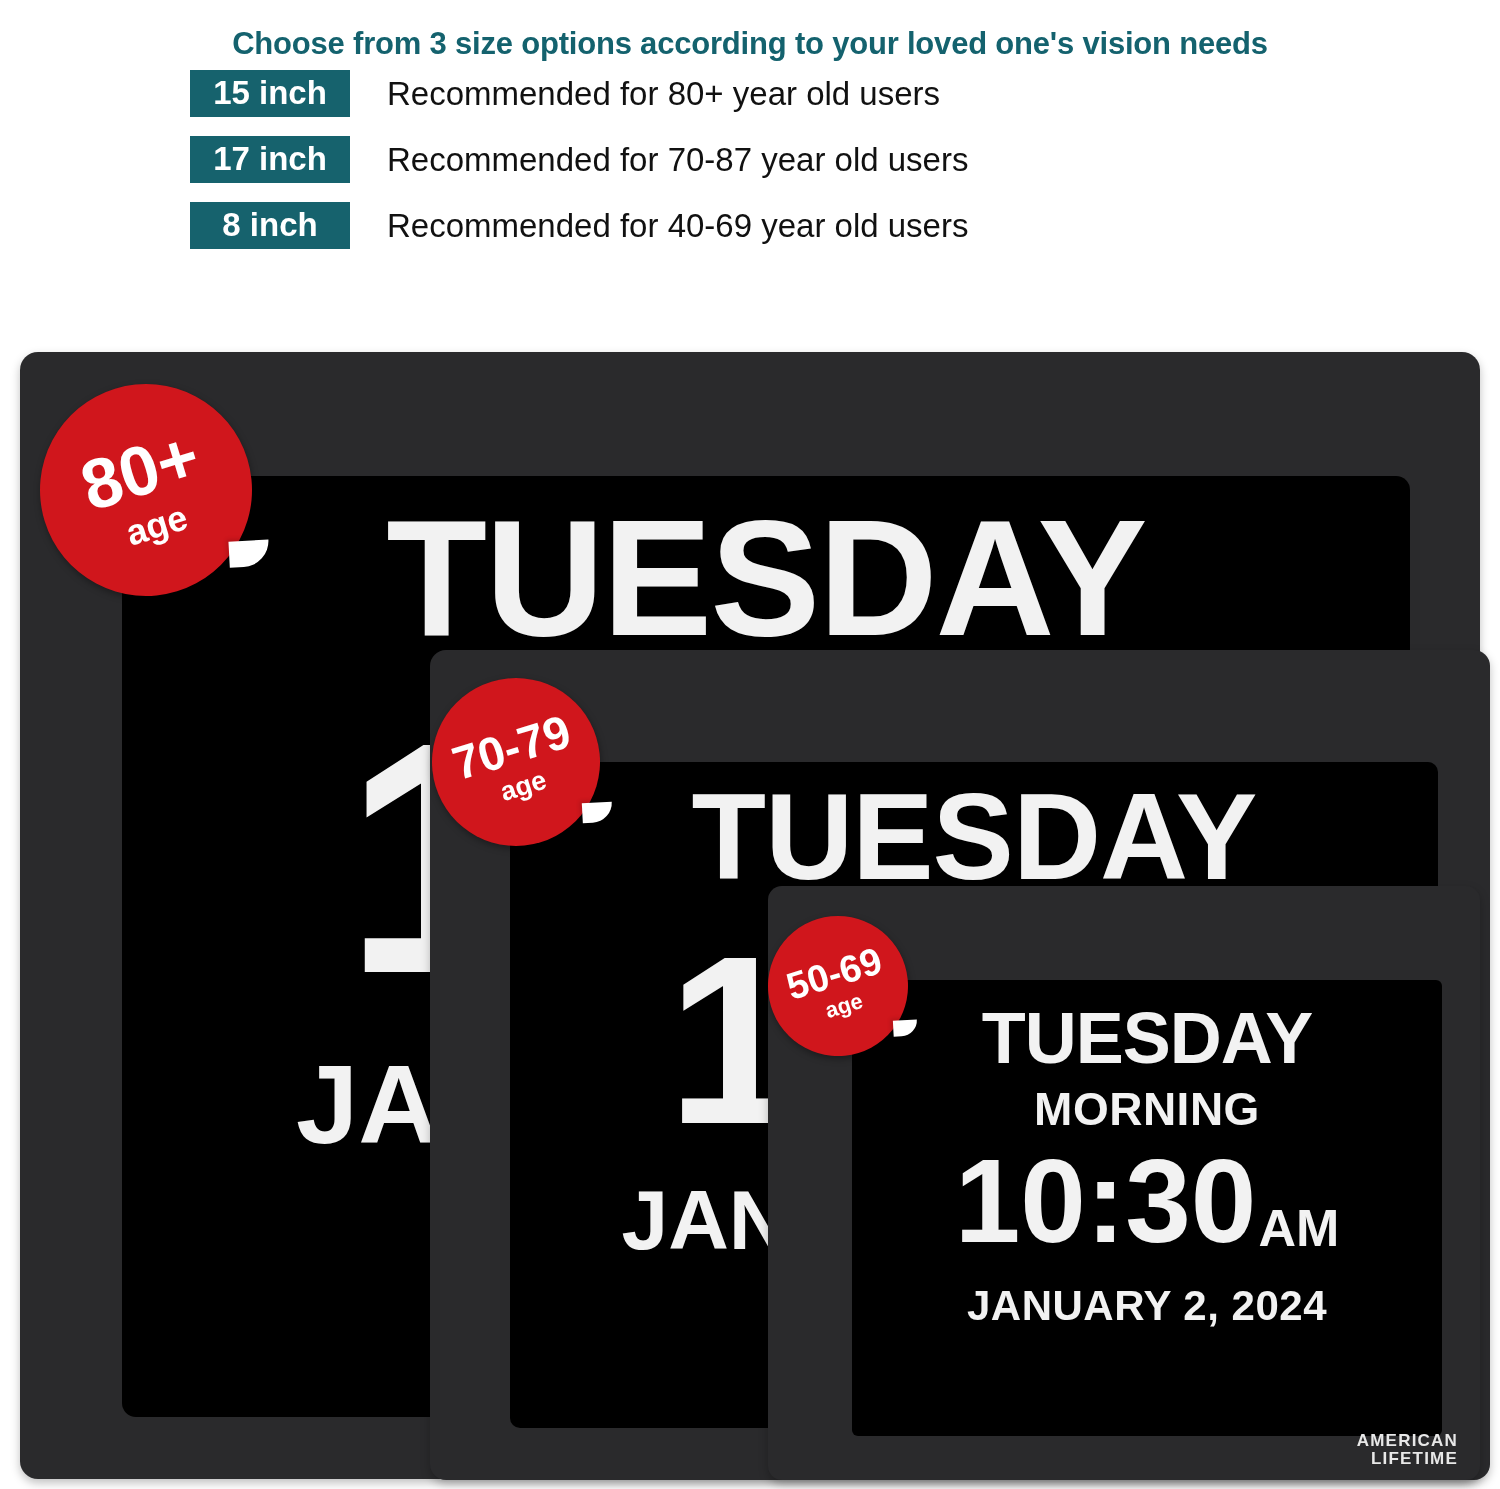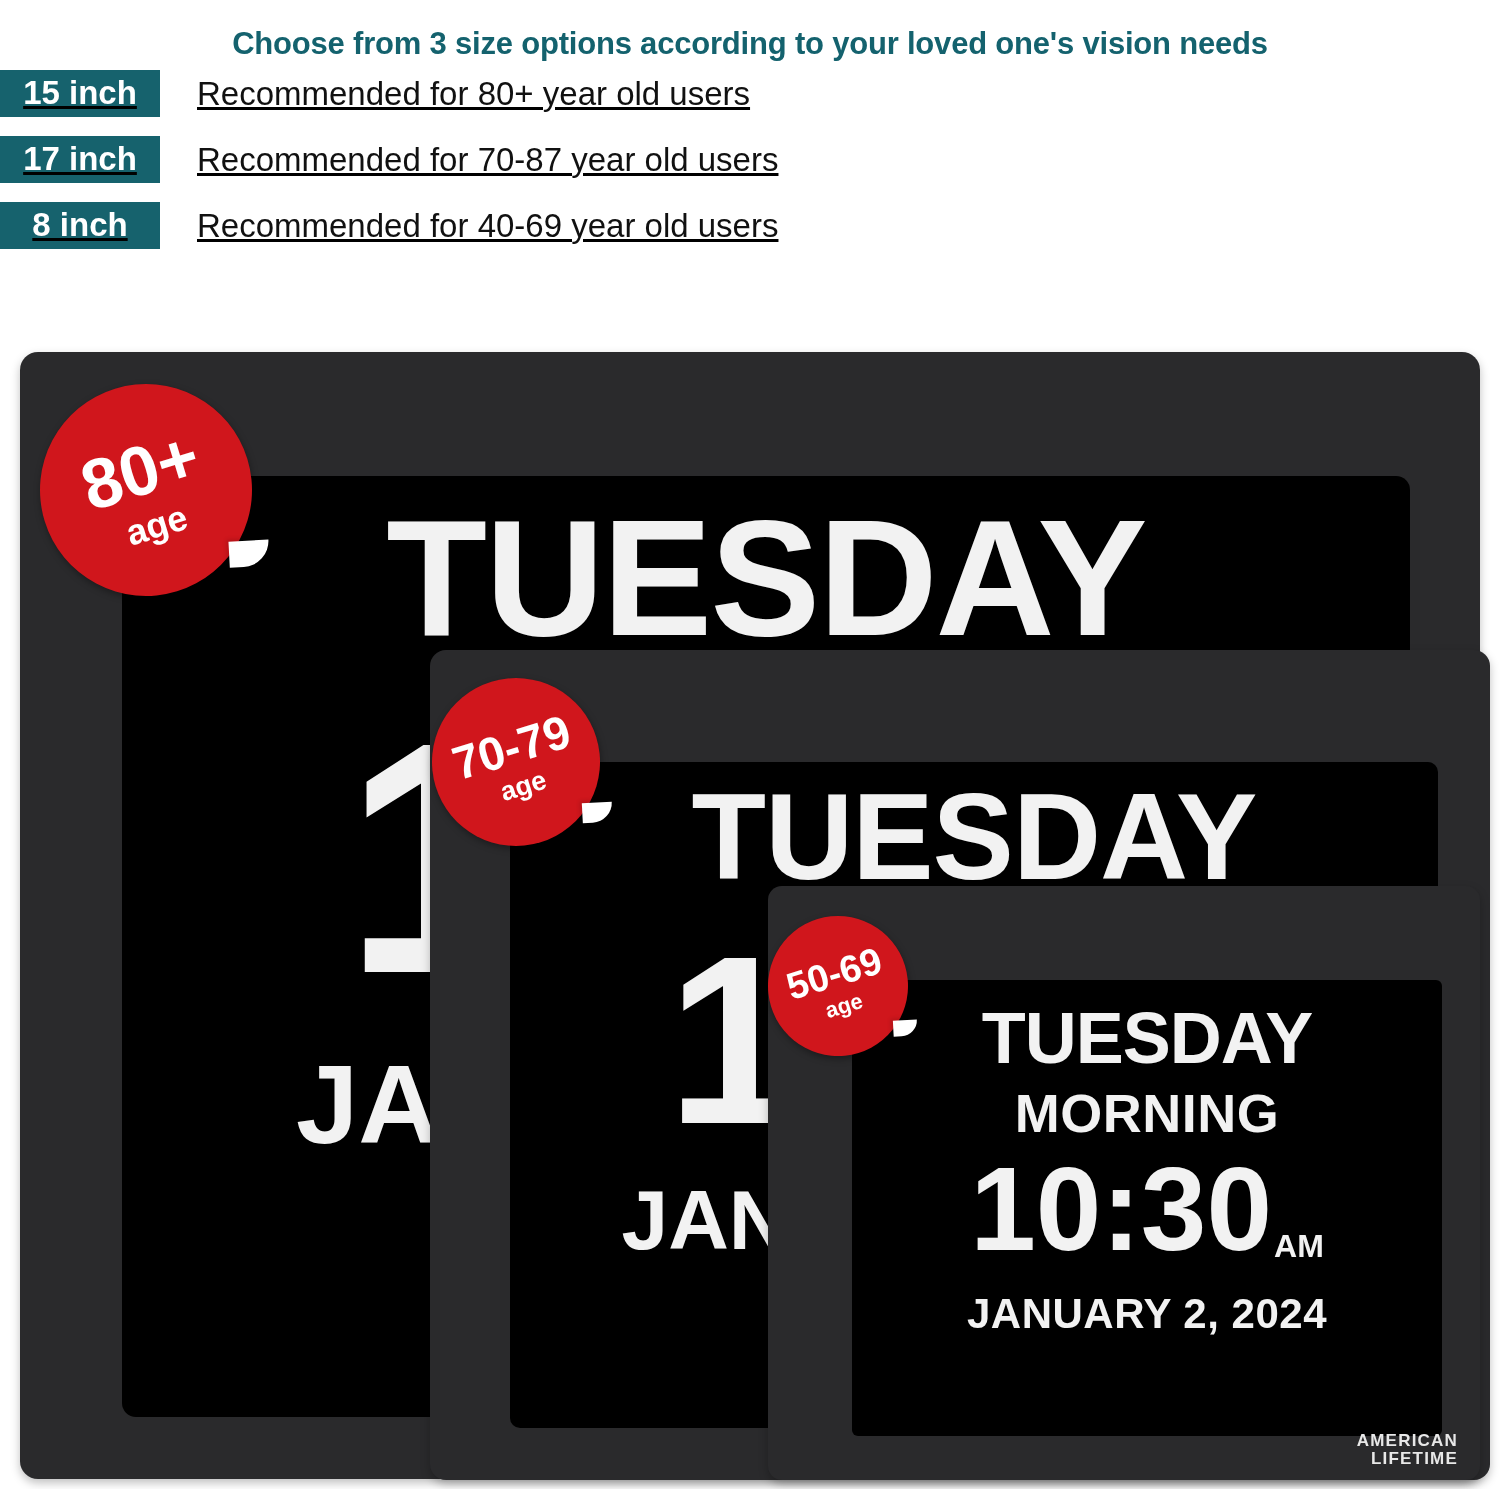--- a/index.html
+++ b/index.html
@@ -34,21 +34,21 @@
     position: absolute;
     top: 70px;
     left: 0;
     width: 1500px;
   }
   .size-row {
     display: flex;
     align-items: center;
     justify-content: flex-start;
     margin-bottom: 19px;
-    text-decoration: underline;
+    padding-left: 190px;
   }
   .size-badge {
     background: #16626d;
     color: #ffffff;
     font-size: 33px;
     font-weight: bold;
     padding: 6px 12px 8px 12px;
     line-height: 1;
     min-width: 160px;
     text-align: center;
@@ -160,39 +160,39 @@
     border-radius: 6px;
   }
   #clock-8 .day {
     font-size: 72px;
     font-weight: bold;
     letter-spacing: -1px;
     line-height: 1;
     margin-top: 22px;
   }
   #clock-8 .period {
-    font-size: 54px;
+    font-size: 46px;
     font-weight: bold;
     line-height: 1;
     margin-top: 12px;
     letter-spacing: 0.5px;
   }
   #clock-8 .time-row {
     display: flex;
     align-items: flex-end;
     justify-content: center;
     margin-top: 10px;
   }
   #clock-8 .time {
     font-size: 118px;
     font-weight: bold;
     line-height: 1;
   }
   #clock-8 .ampm {
-    font-size: 32px;
+    font-size: 52px;
     font-weight: bold;
     line-height: 1;
     padding-bottom: 6px;
     margin-left: 2px;
   }
   #clock-8 .date {
     font-size: 42px;
     font-weight: bold;
     margin-top: 22px;
     letter-spacing: 0.5px;

